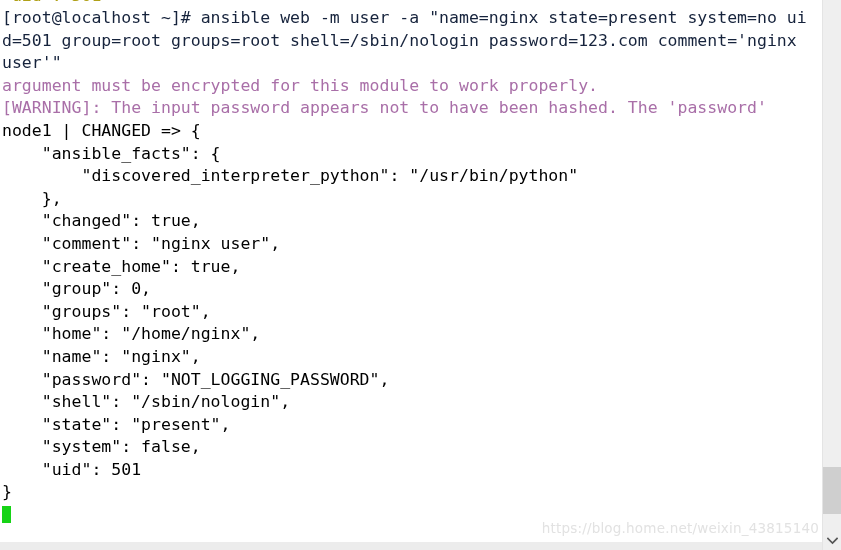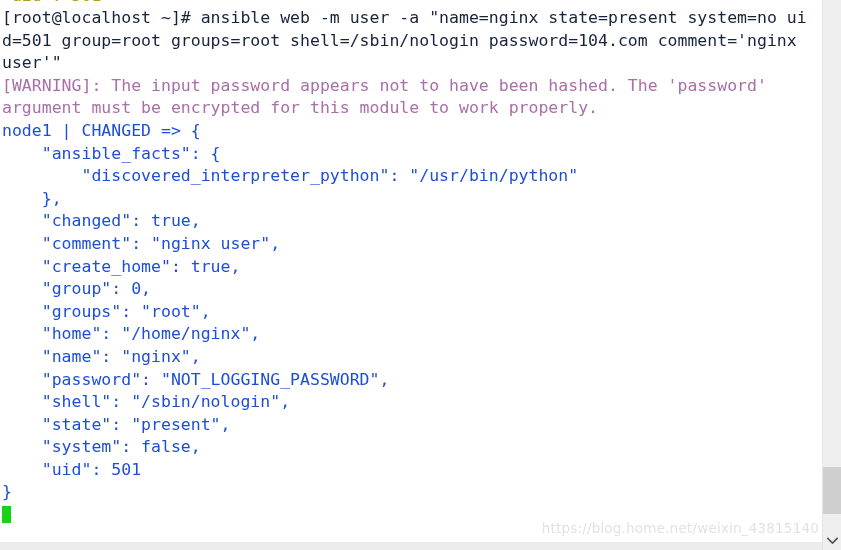--- a/index.html
+++ b/index.html
@@ -58,21 +58,21 @@
     left: 2px;
     font-family: "DejaVu Sans Mono", "Liberation Mono", monospace;
     font-size: 16.5px;
     line-height: 22.6px;
     white-space: pre;
     color: #b0a017;
   }
 
   .c-prompt   { color: #16233c; }
   .c-warning  { color: #a96fa8; }
-  .c-output   { color: #1d4ed8; }
+  .c-output   { color: #000000; }
 
   
   .cursor-block {
     display: inline-block;
     width: 9px;
     height: 17px;
     background: #16d316;
     vertical-align: -3px;
   }
 
@@ -140,24 +140,24 @@
 <div id="terminal-window">
 
   <div id="terminal-screen">
 
     <div id="clipped-top-line">
       <span class="inner">"uid": 501</span>
     </div>
 
     <div id="terminal-lines">
         <div class="term-line c-prompt">[root@localhost ~]# ansible web -m user -a "name=nginx state=present system=no ui</div>
-        <div class="term-line c-prompt">d=501 group=root groups=root shell=/sbin/nologin password=104.com comment='nginx</div>
+        <div class="term-line c-prompt">d=501 group=root groups=root shell=/sbin/nologin password=123.com comment='nginx</div>
         <div class="term-line c-prompt">user'"</div>
+        <div class="term-line c-warning">argument must be encrypted for this module to work properly.</div>
         <div class="term-line c-warning">[WARNING]: The input password appears not to have been hashed. The 'password'</div>
-        <div class="term-line c-warning">argument must be encrypted for this module to work properly.</div>
         <div class="term-line c-output">node1 | CHANGED =&gt; {</div>
         <div class="term-line c-output">    "ansible_facts": {</div>
         <div class="term-line c-output">        "discovered_interpreter_python": "/usr/bin/python"</div>
         <div class="term-line c-output">    },</div>
         <div class="term-line c-output">    "changed": true,</div>
         <div class="term-line c-output">    "comment": "nginx user",</div>
         <div class="term-line c-output">    "create_home": true,</div>
         <div class="term-line c-output">    "group": 0,</div>
         <div class="term-line c-output">    "groups": "root",</div>
         <div class="term-line c-output">    "home": "/home/nginx",</div>

